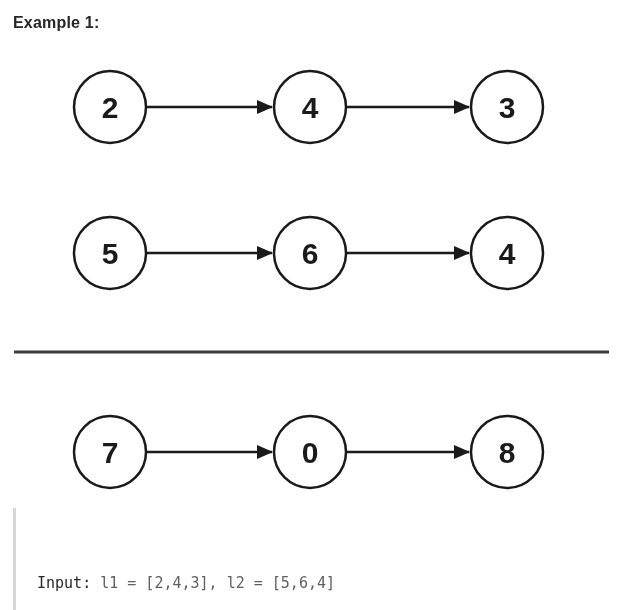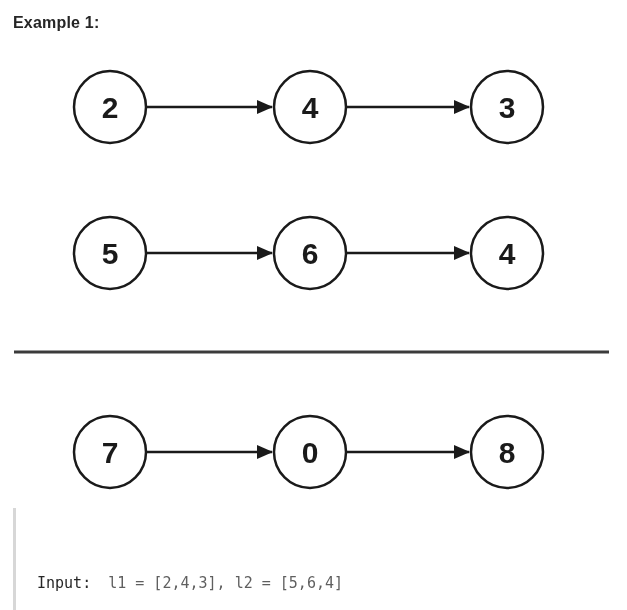--- a/index.html
+++ b/index.html
@@ -60,21 +60,20 @@
     font-size: 15px;
     line-height: 28px;
     white-space: pre;
   }
   .code-line .label {
     font-weight: normal;
     color: #262626;
   }
   .code-line .value {
     color: #5f5f5f;
-    margin-left: 8px;
   }
 </style>
 </head>
 <body>
 
 <div class="page">
 
   <div class="heading">Example 1:</div>
 
   <svg class="diagram" width="627" height="500" viewBox="0 0 627 500">

